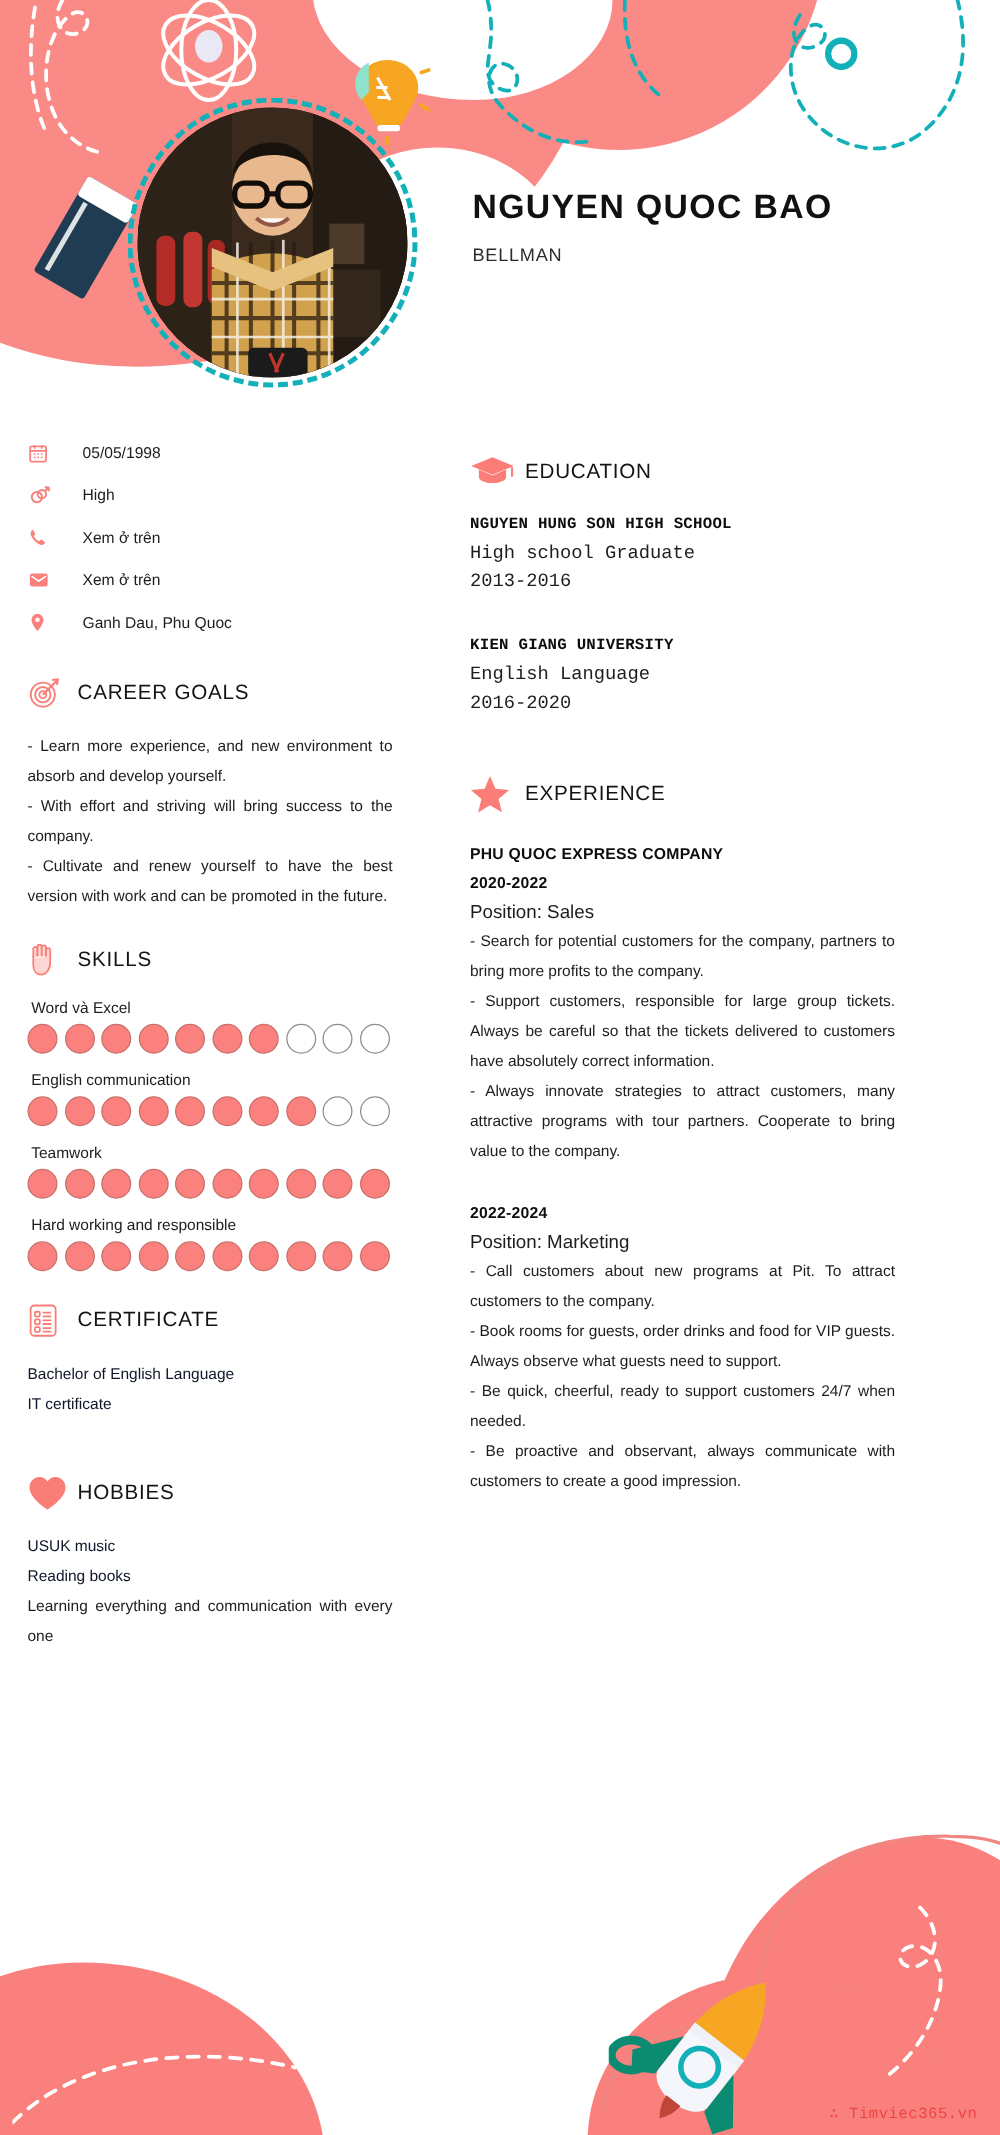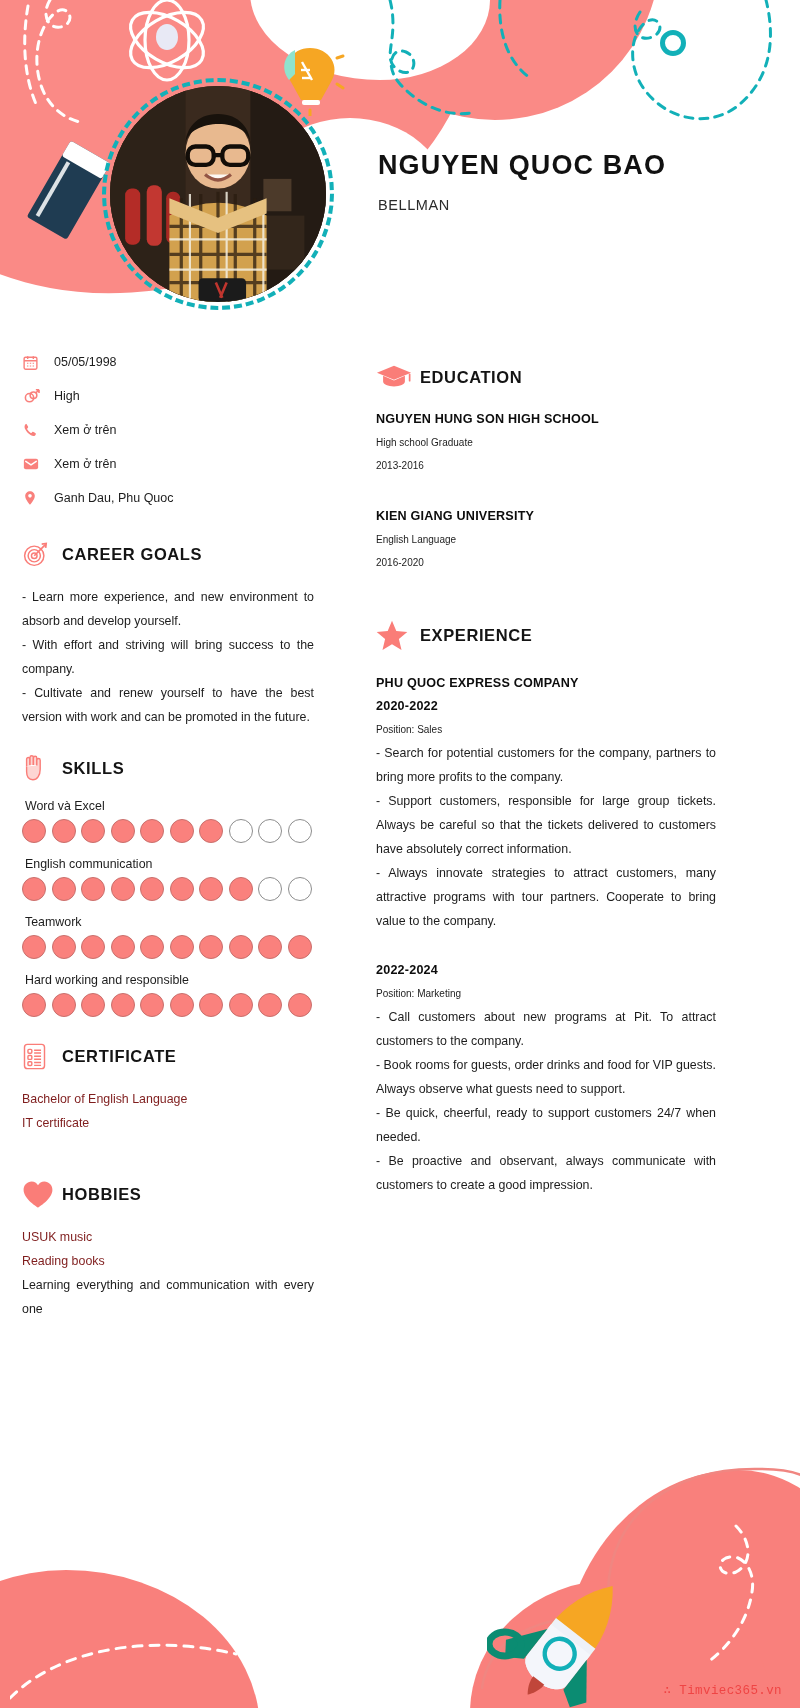--- a/index.html
+++ b/index.html
@@ -102,68 +102,69 @@
     position: absolute; top: 345px; left: 22px; width: 292px;
   }
   .col-right {
     position: absolute; top: 338px; left: 376px; width: 340px;
   }
 
   
   .contact-row {
     display: flex; align-items: center;
     height: 34px;
+    gap: 12px;
   }
   .contact-ico {
     width: 26px; min-width: 26px; height: 20px;
     display: flex; align-items: center; justify-content: flex-start;
     color: #f9807c;
   }
   .contact-txt { font-size: 12.5px; color: #1d1d1d; padding-left: 6px; }
 
   
   .sec-head {
     display: flex; align-items: center;
     margin: 22px 0 14px 0;
   }
   .sec-ico {
     width: 40px; min-width: 40px; height: 34px;
     display: flex; align-items: center; justify-content: flex-start;
     color: #fa7d78;
   }
   .sec-title {
-    font-size: 16.5px; font-weight: bold; color: #141414; letter-spacing: .6px;
+    font-size: 16.5px; font-weight: normal; color: #141414; letter-spacing: .6px;
   }
   .sec-head.right .sec-ico { width: 44px; min-width: 44px; }
 
   
   .para {
     font-size: 12.4px; line-height: 24px; color: #1d1d1d;
     text-align: justify;
   }
 
   
   .skill-name { font-size: 12.4px; color: #1d1d1d; margin: 14px 0 6px 3px; }
   .dots { display: flex; gap: 5.5px; margin-bottom: 2px; }
   .dot {
     width: 24px; height: 24px; border-radius: 50%;
     border: 1px solid #8d8d8d;
     background: #ffffff;
   }
   .dot.on { background: #fa817d; border-color: #c9706d; }
 
-  .line-item { font-size: 12.4px; line-height: 24px; color: #7f1d1d; }
-
-  
-  .entry { margin-bottom: 6px; }
+  .line-item { font-size: 12.4px; line-height: 24px; color: #0f172a; }
+
+  
+  .entry { margin-bottom: 6px; font-family: Liberation Mono, monospace; }
   .entry-org {
     font-size: 12.6px; font-weight: bold; color: #0d0d0d;
     letter-spacing: .2px; line-height: 23px;
   }
-  .entry-sub { font-size: 10px; color: #1d1d1d; line-height: 23px; }
+  .entry-sub { font-size: 15px; color: #1d1d1d; line-height: 23px; }
   .entry-gap { height: 22px; }
   .exp-block { margin-bottom: 26px; }
 
   
   .f-blob-r {
     left: 560px; top: 1470px;
     width: 330px; height: 300px;
     background: #f9807c;
     border-radius: 54% 46% 0 0 / 70% 70% 0 0;
   }

